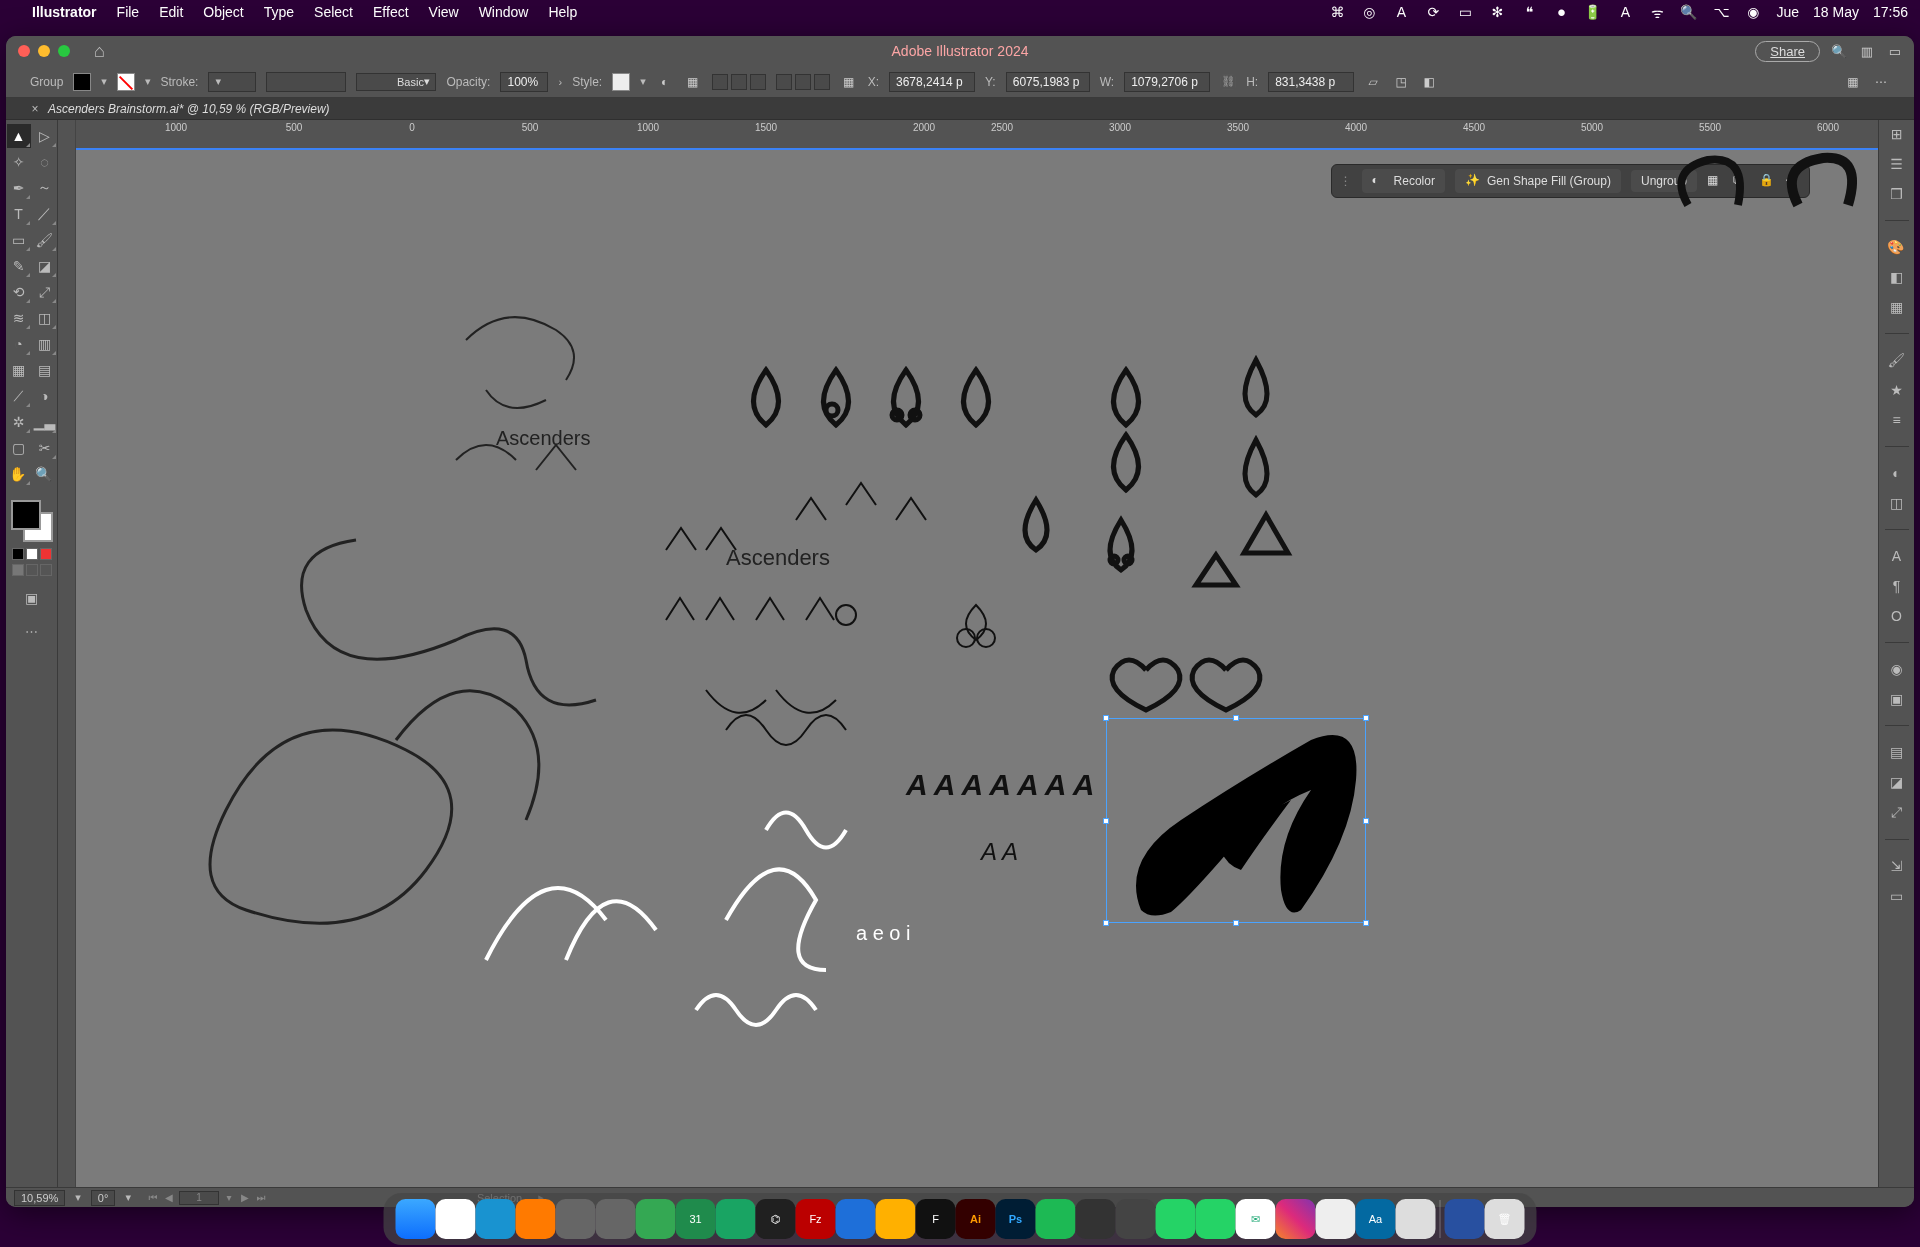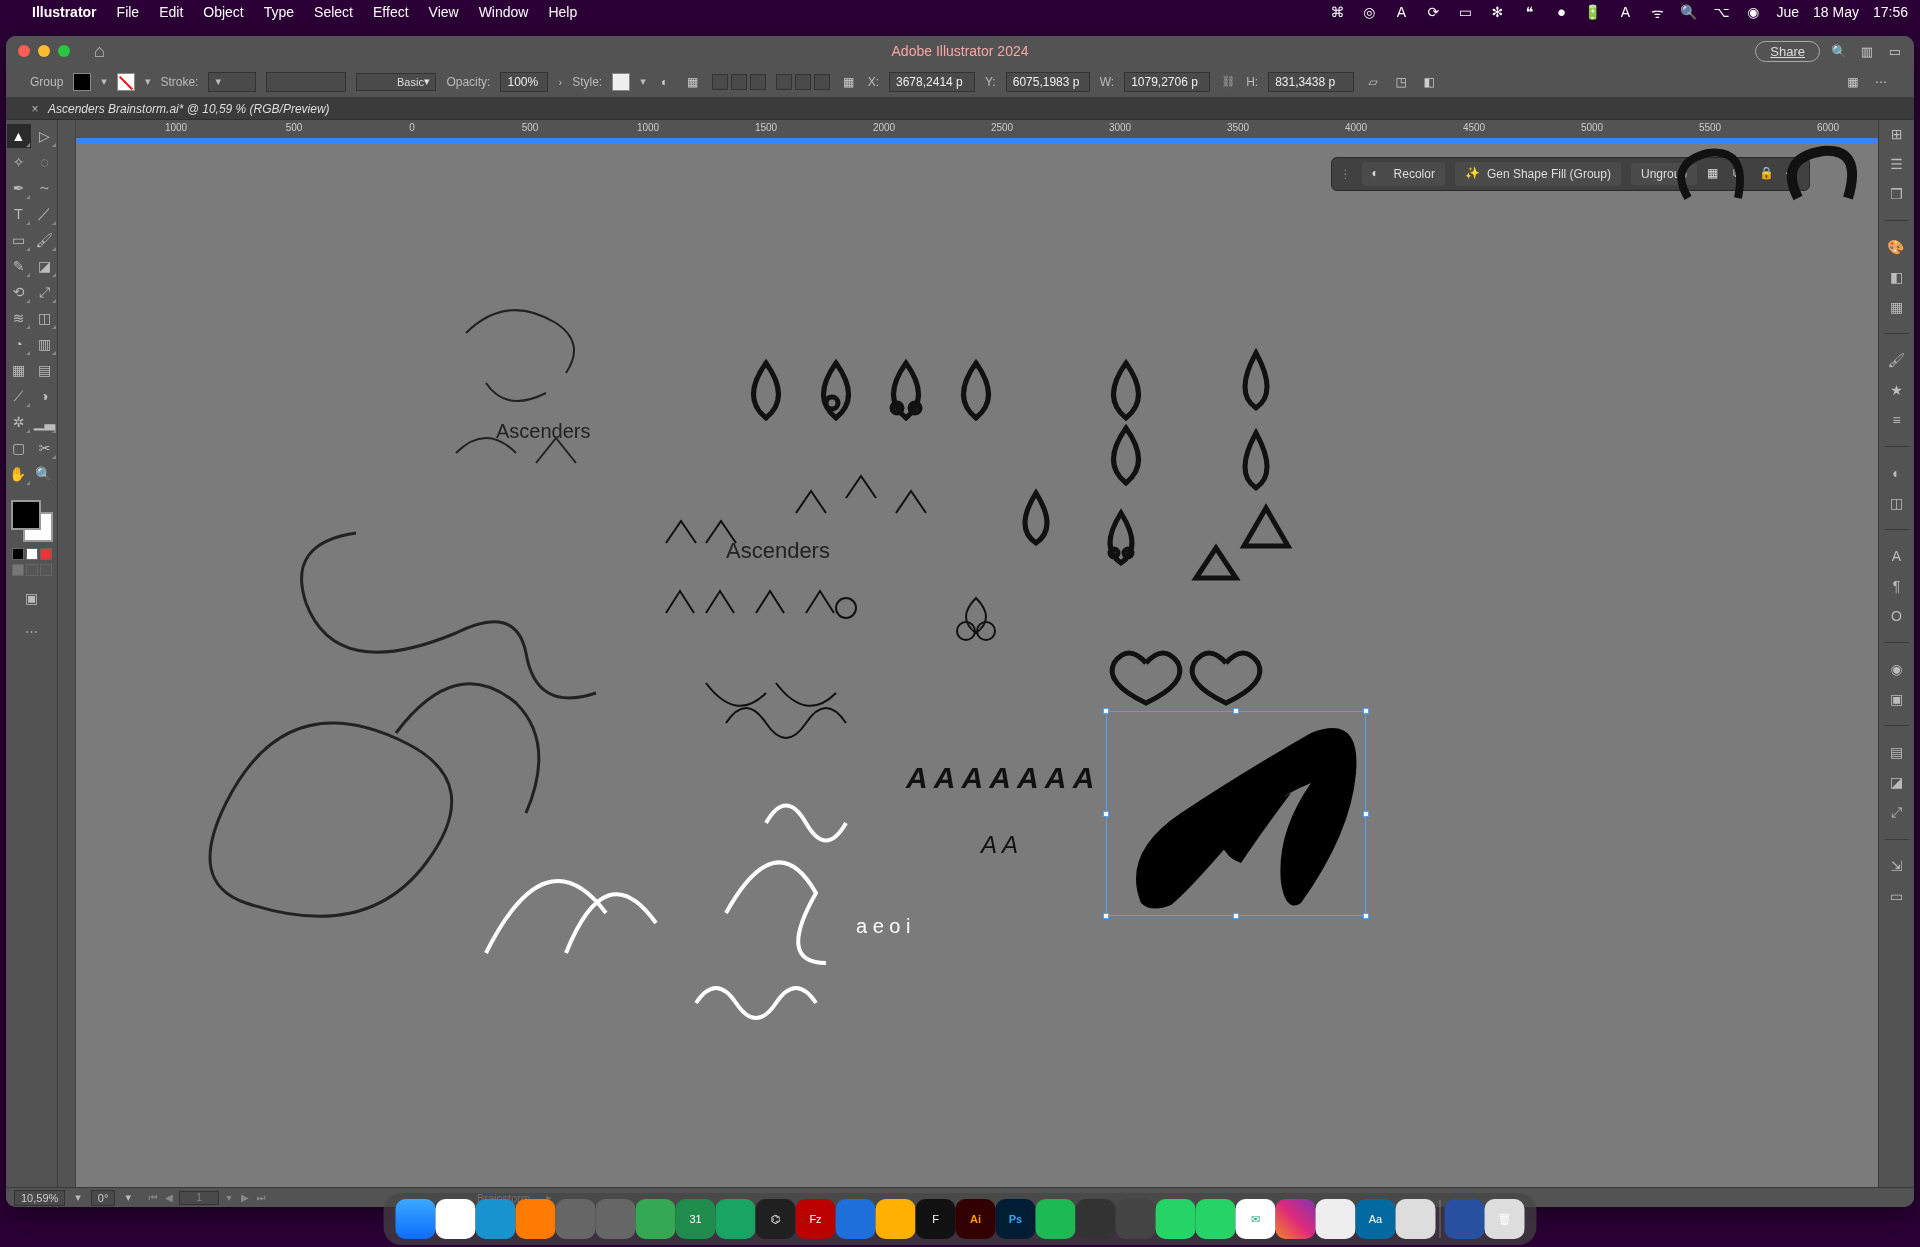--- a/index.html
+++ b/index.html
@@ -59,21 +59,21 @@
 .mini-row{ display:flex; gap:2px; margin-top:6px; }
 .mini-row span{ width:12px; height:12px; border:1px solid #666; }
 .mini-row .blk{background:#000;} .mini-row .wht{background:#fff;} .mini-row .rd{background:#e33;}
 .edit-toolbar { margin-top:14px; color:#bbb; }
 
 
 .vruler { width:18px; background:#535353; border-right:1px solid #444; position:relative; font-size:9px; color:#ccc; }
 
 
 .canvas-wrap { flex:1; display:flex; flex-direction:column; }
-.hruler { height:23px; background:#535353; border-bottom:5px solid #3b82f6; position:relative; font-size:10px; color:#ccc; }
+.hruler { height:30px; background:#535353; border-bottom:2px solid #3b82f6; position:relative; font-size:10px; color:#ccc; }
 .hruler span { position:absolute; top:2px; transform:translateX(-50%); }
 .canvas { flex:1; background:#7b7b7b; position:relative; overflow:hidden; }
 
 
 .ctx-bar { position:absolute; right:68px; top:14px; height:34px; background:#414141; border:1px solid #2a2a2a; border-radius:6px; display:flex; align-items:center; padding:0 8px; gap:10px; font-size:12px; }
 .ctx-bar .btn { display:flex; gap:6px; align-items:center; padding:4px 10px; background:#4b4b4b; border-radius:4px;}
 .ctx-bar .ic{ width:16px; height:16px; }
 
 
 .sel-box { position:absolute; border:1px solid #4aa3ff; }
@@ -264,21 +264,21 @@
     <div class="vruler"></div>
 
     <div class="canvas-wrap">
       <div class="hruler">
         <span style="left:100px">1000</span>
         <span style="left:218px">500</span>
         <span style="left:336px">0</span>
         <span style="left:454px">500</span>
         <span style="left:572px">1000</span>
         <span style="left:690px">1500</span>
-        <span style="left:808px">2000</span>
+        <span style="left:848px">2000</span>
         <span style="left:926px">2500</span>
         <span style="left:1044px">3000</span>
         <span style="left:1162px">3500</span>
         <span style="left:1280px">4000</span>
         <span style="left:1398px">4500</span>
         <span style="left:1516px">5000</span>
         <span style="left:1634px">5500</span>
         <span style="left:1752px">6000</span>
       </div>
 
@@ -431,21 +431,21 @@
     <span class="zoom-box">0°</span>
       <span class="chev">▾</span>
     <div class="nav">
       <span>⏮</span>
       <span>◀</span>
       <span class="zoom-box" style="width:40px;justify-content:center;">1</span>
       <span class="chev">▾</span>
       <span>▶</span>
       <span>⏭</span>
     </div>
-    <span class="center">Brainstorm</span>
+    <span class="center">Selection</span>
     <span style="margin-left:6px;" class="chev">▸</span>
   </div>
 
 </div>
 
 <div class="dock">
   <div class="app finder"></div>
   <div class="app chrome">◯</div>
   <div class="app edge"></div>
   <div class="app firefox"></div>

